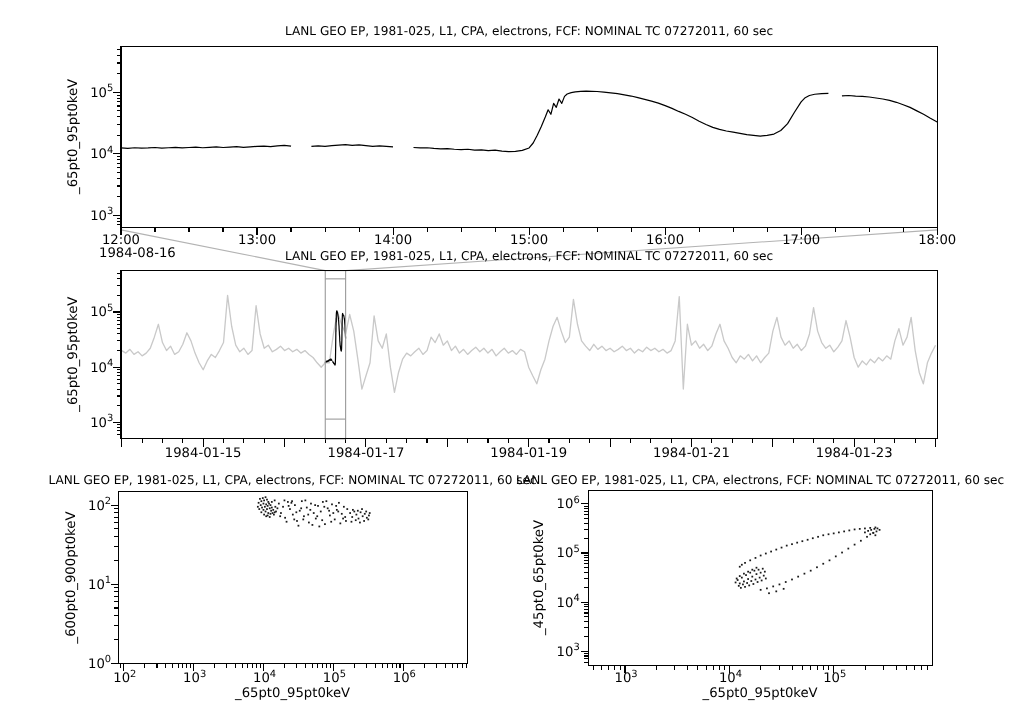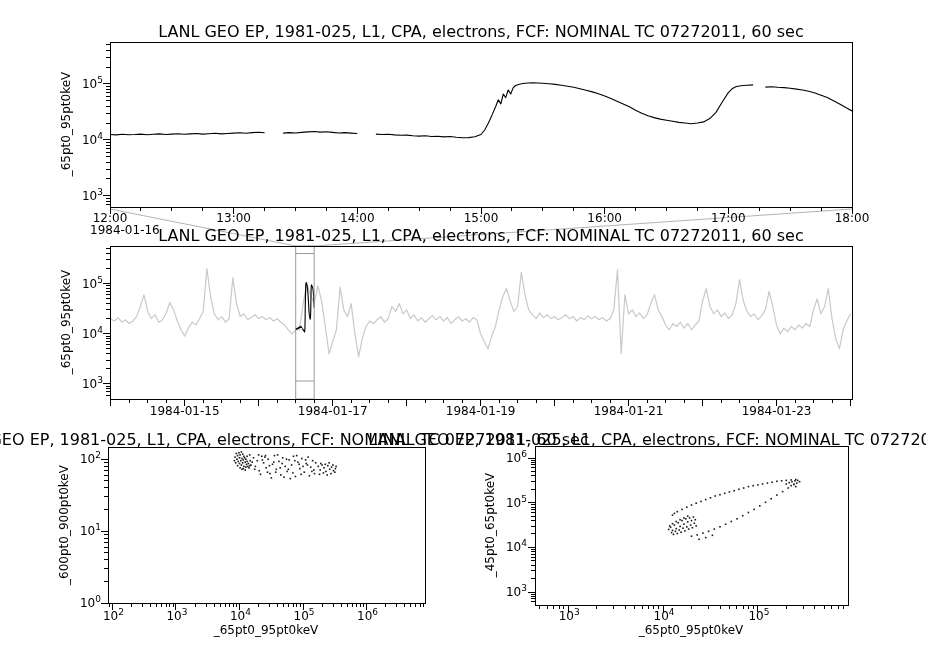--- a/index.html
+++ b/index.html
@@ -1,19 +1,19 @@
 <!DOCTYPE html>
 <html><head>
 <meta charset="utf-8">
 <style>
   html,body{margin:0;padding:0;background:#ffffff;}
   body{font-family:"DejaVu Sans","Liberation Sans",sans-serif;color:#000;}
   #screen{position:relative;width:926px;height:647px;background:#fff;overflow:hidden;}
   #plots{position:absolute;left:0;top:0;}
-  .ptitle{position:absolute;transform:translateX(-50%);white-space:nowrap;font-size:16px;letter-spacing:0;}
+  .ptitle{position:absolute;transform:translateX(-50%);white-space:nowrap;font-size:11px;letter-spacing:0;}
   .vlab{position:absolute;white-space:nowrap;transform:translate(-50%,-50%) rotate(-90deg);font-size:12px;}
   .alab{position:absolute;font-size:12px;white-space:nowrap;}
   .center{transform:translateX(-50%);}
 </style>
 </head>
 <body>
 
 <div id="screen">
   <svg id="plots" width="926" height="647">
       <g>
@@ -547,21 +547,21 @@
           <rect x="698.3" y="538.5" width="1.6" height="1.6"></rect>
           <rect x="704.9" y="536.8" width="1.6" height="1.6"></rect>
           <rect x="711.6" y="534.5" width="1.6" height="1.6"></rect>
         </g>
         <rect x="535" y="446" width="313" height="159" fill="none" stroke="#000000" stroke-width="1" shape-rendering="crispEdges"></rect>
       </g>
     </svg>
 
   <div class="ptitle" style="left:481px;top:22px">LANL GEO EP, 1981-025, L1, CPA, electrons, FCF: NOMINAL TC 07272011, 60 sec</div>
   <div class="vlab" style="left:66px;top:124px">_65pt0_95pt0keV</div>
-  <div class="alab" style="left:90px;top:223px">1984-01-16</div>
+  <div class="alab" style="left:90px;top:223px">1984-08-16</div>
 
   <div class="ptitle" style="left:481px;top:226px">LANL GEO EP, 1981-025, L1, CPA, electrons, FCF: NOMINAL TC 07272011, 60 sec</div>
   <div class="vlab" style="left:66px;top:322px">_65pt0_95pt0keV</div>
 
   <div class="ptitle" style="left:266px;top:430px">LANL GEO EP, 1981-025, L1, CPA, electrons, FCF: NOMINAL TC 07272011, 60 sec</div>
   <div class="vlab" style="left:64px;top:525px">_600pt0_900pt0keV</div>
   <div class="alab center" style="left:266px;top:623px">_65pt0_95pt0keV</div>
 
   <div class="ptitle" style="left:691px;top:430px">LANL GEO EP, 1981-025, L1, CPA, electrons, FCF: NOMINAL TC 07272011, 60 sec</div>
   <div class="vlab" style="left:490px;top:525px">_45pt0_65pt0keV</div>

